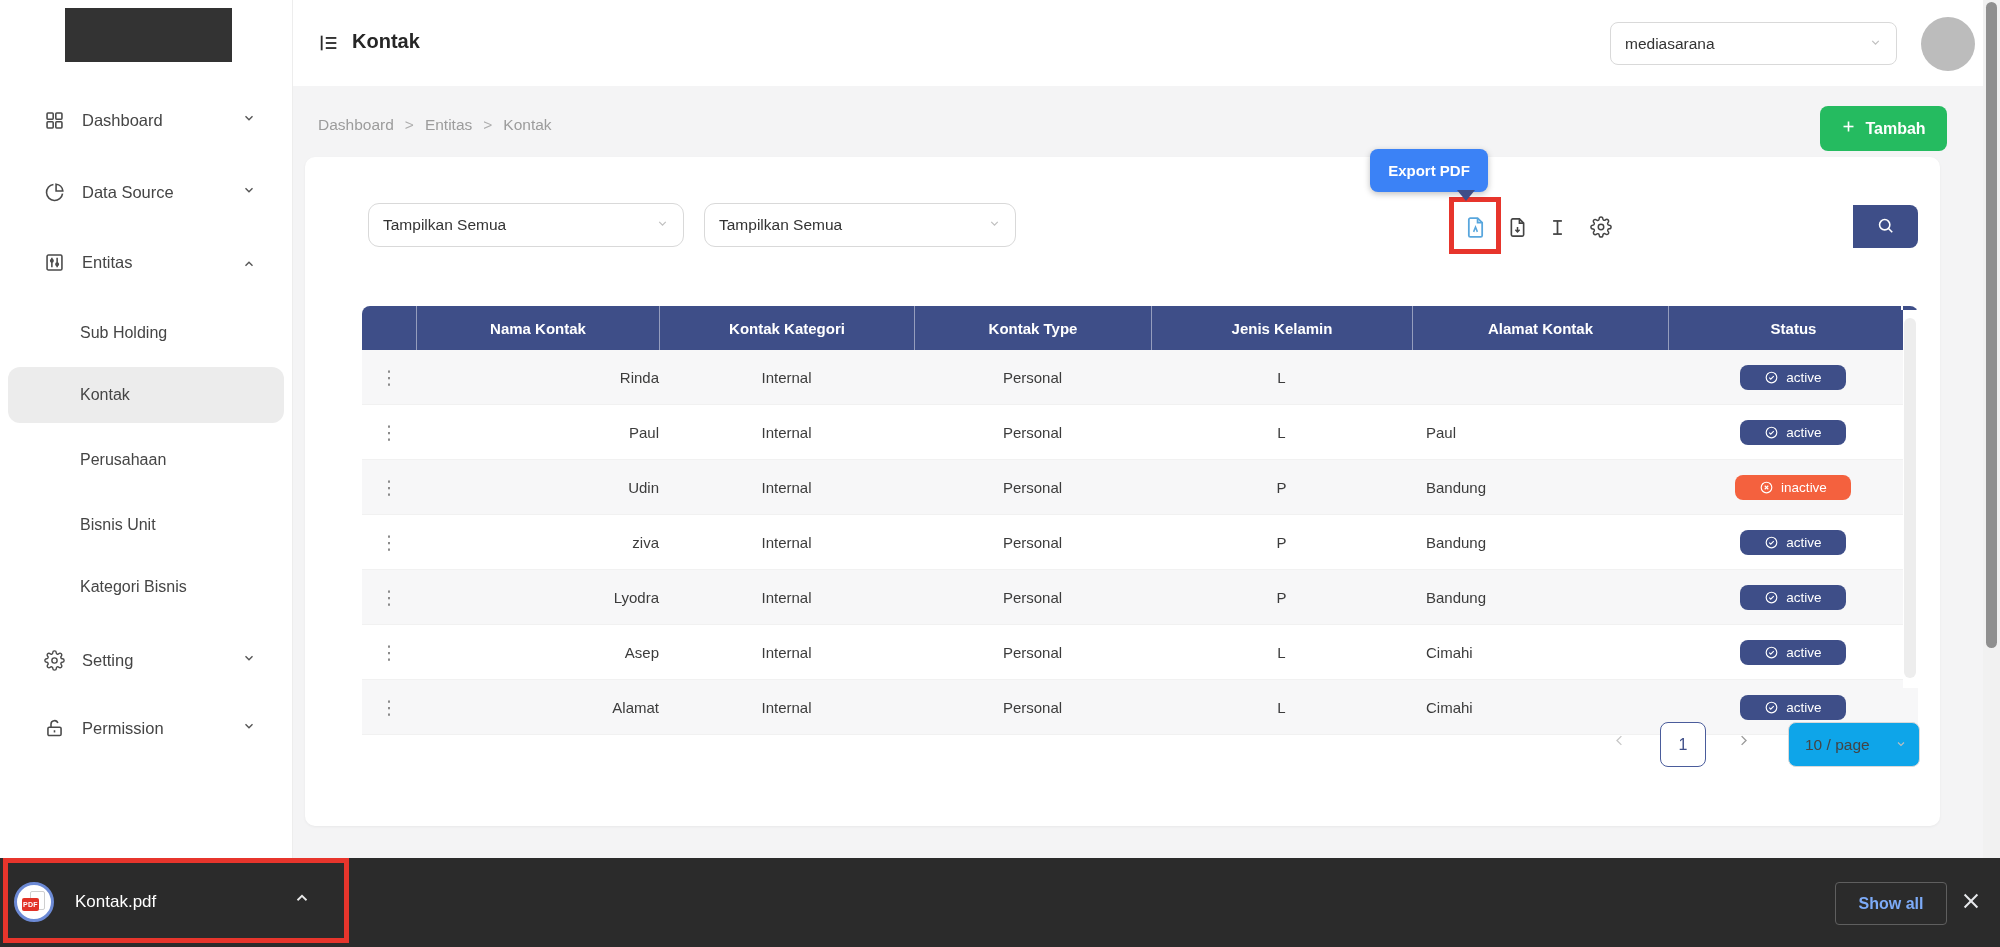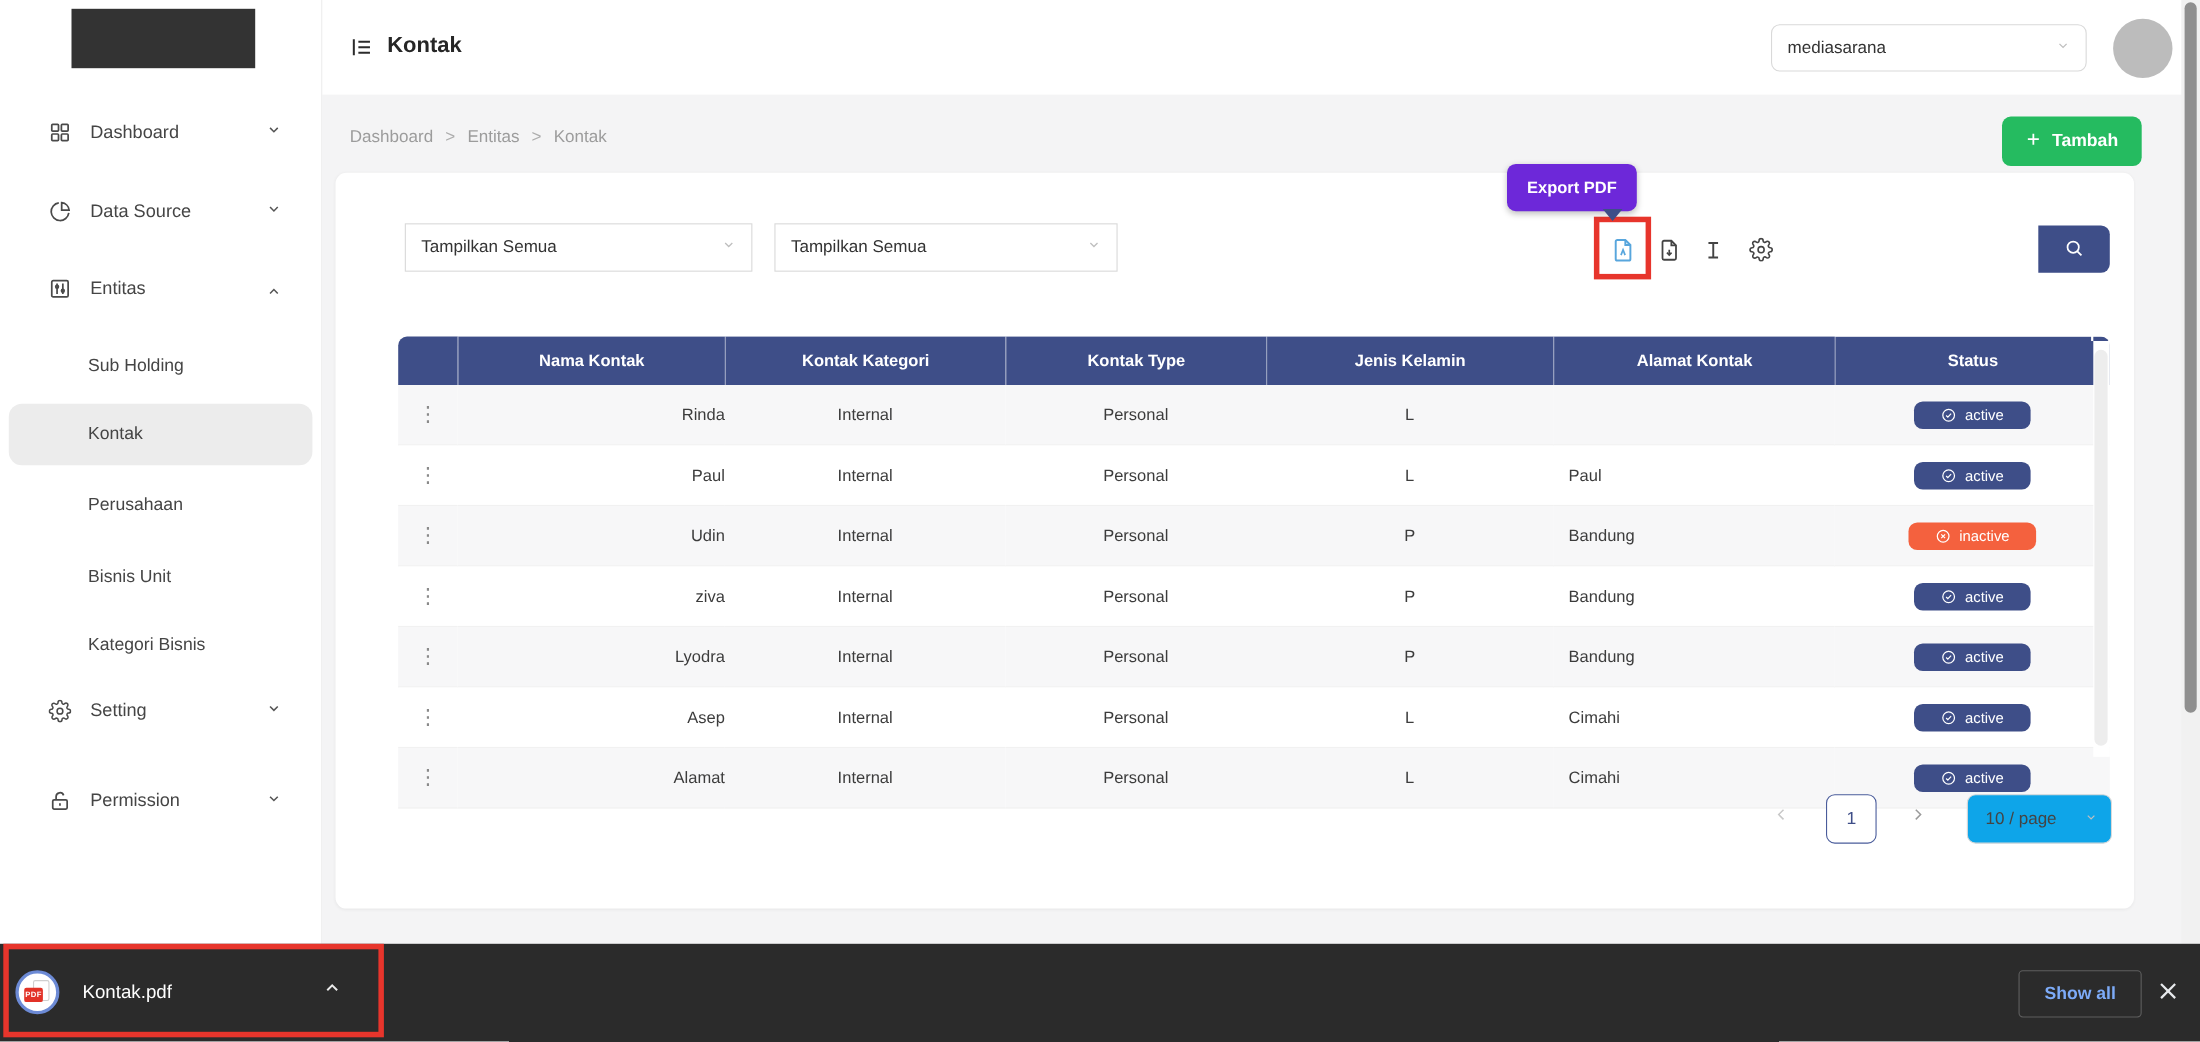--- a/index.html
+++ b/index.html
@@ -28,35 +28,35 @@
 
   
   .breadcrumb{position:absolute;left:318px;top:113px;height:24px;display:flex;align-items:center;font-size:15.5px;color:#9c9c9c;}
   .bc-sep{padding:0 11px;color:#adadad;}
   .bc-link{cursor:pointer;}
   .btn-add{position:absolute;left:1820px;top:106px;width:127px;height:45px;background:#25bb60;border:none;border-radius:8px;color:#fff;font-size:16px;font-weight:600;font-family:inherit;display:flex;align-items:center;justify-content:center;gap:9px;cursor:pointer;}
 
   
   .card{position:absolute;left:305px;top:157px;width:1635px;height:669px;background:#fff;border-radius:10px;box-shadow:0 1px 3px rgba(0,0,0,.05);}
 
-  .sel{position:absolute;height:44px;box-sizing:border-box;border:1px solid #d9d9d9;border-radius:0;background:#fff;display:flex;align-items:center;padding:0 14px;font-size:15.5px;color:#333;cursor:pointer;gap:28px;}
+  .sel{position:absolute;height:44px;box-sizing:border-box;border:1px solid #d9d9d9;border-radius:11px;background:#fff;display:flex;align-items:center;padding:0 14px;font-size:15.5px;color:#333;cursor:pointer;gap:28px;}
   .sel1{left:368px;top:203px;width:316px;}
   .sel2{left:704px;top:203px;width:312px;}
 
   .ico-btn{position:absolute;width:30px;height:30px;top:212px;display:flex;align-items:center;justify-content:center;cursor:pointer;color:#444;}
   .ib-pdf{left:1460px;color:#58a6dd;}
   .ib-file{left:1502px;}
   .ib-text{left:1542px;}
   .ib-gear{left:1586px;}
 
   .annot{position:absolute;border:5px solid #e7352c;box-sizing:border-box;z-index:20;pointer-events:none;}
   .annot-export{left:1449px;top:197px;width:52px;height:57px;}
   .annot-download{left:3px;top:858px;width:346px;height:85px;z-index:40;}
 
-  .tooltip{position:absolute;left:1370px;top:149px;width:118px;height:43px;background:#6d28d9;border-radius:8px;color:#fff;font-size:15px;font-weight:700;display:flex;align-items:center;justify-content:center;z-index:30;box-shadow:0 2px 6px rgba(0,0,0,.25);}
+  .tooltip{position:absolute;left:1370px;top:149px;width:118px;height:43px;background:#3b82f6;border-radius:8px;color:#fff;font-size:15px;font-weight:700;display:flex;align-items:center;justify-content:center;z-index:30;box-shadow:0 2px 6px rgba(0,0,0,.25);}
   .tooltip-arrow{position:absolute;left:1457px;top:190px;width:0;height:0;border:9px solid transparent;border-top:11px solid #3e4e88;z-index:30;}
 
   .search-input{position:absolute;left:1630px;top:205px;width:223px;height:43px;box-sizing:border-box;border:1px solid #d9d9d9;border-right:none;border-radius:8px 0 0 8px;padding:0 14px;font-size:15.5px;font-family:inherit;color:#333;outline:none;}
   .search-input::placeholder{color:#c3c3c3;}
   .search-btn{position:absolute;left:1853px;top:205px;width:65px;height:43px;background:#3e4e88;border:none;border-radius:0 8px 8px 0;display:flex;align-items:center;justify-content:center;cursor:pointer;color:#fff;}
 
   
   .tbl{position:absolute;left:362px;top:266px;width:1556px;border-collapse:separate;border-spacing:0;table-layout:fixed;margin-top:40px;}
   .tbl thead th{background:#3e4e88;color:#fff;font-size:15px;font-weight:600;height:44px;padding:0;text-align:center;}
   .tbl thead th:first-child{border-top-left-radius:8px;}
@@ -158,21 +158,21 @@
     <div class="side-sub" style="top:442px;">
         <span>Perusahaan</span>
       </div>
     <div class="side-sub" style="top:507px;">
         <span>Bisnis Unit</span>
       </div>
     <div class="side-sub" style="top:569px;">
         <span>Kategori Bisnis</span>
       </div>
 
-    <div class="side-item" style="top:628px;">
+    <div class="side-item" style="top:642px;">
       <span class="s-ico">
         <svg width="21" height="21" viewBox="0 0 24 24" fill="none" stroke="currentColor" stroke-width="1.6">
             <circle cx="12" cy="12" r="3"></circle>
             <path d="M19.4 15a1.65 1.65 0 0 0 .33 1.82l.06.06a2 2 0 0 1 0 2.83 2 2 0 0 1-2.83 0l-.06-.06a1.65 1.65 0 0 0-1.82-.33 1.65 1.65 0 0 0-1 1.51V21a2 2 0 0 1-2 2 2 2 0 0 1-2-2v-.09A1.65 1.65 0 0 0 9 19.4a1.65 1.65 0 0 0-1.82.33l-.06.06a2 2 0 0 1-2.83 0 2 2 0 0 1 0-2.83l.06-.06a1.65 1.65 0 0 0 .33-1.82 1.65 1.65 0 0 0-1.51-1H3a2 2 0 0 1-2-2 2 2 0 0 1 2-2h.09A1.65 1.65 0 0 0 4.6 9a1.65 1.65 0 0 0-.33-1.82l-.06-.06a2 2 0 0 1 0-2.83 2 2 0 0 1 2.83 0l.06.06a1.65 1.65 0 0 0 1.82.33H9a1.65 1.65 0 0 0 1-1.51V3a2 2 0 0 1 2-2 2 2 0 0 1 2 2v.09a1.65 1.65 0 0 0 1 1.51 1.65 1.65 0 0 0 1.82-.33l.06-.06a2 2 0 0 1 2.83 0 2 2 0 0 1 0 2.83l-.06.06a1.65 1.65 0 0 0-.33 1.82V9a1.65 1.65 0 0 0 1.51 1H21a2 2 0 0 1 2 2 2 2 0 0 1-2 2h-.09a1.65 1.65 0 0 0-1.51 1z"></path>
           </svg>
       </span>
       <span class="s-lbl">Setting</span>
       <span class="s-chev"><svg width="14" height="14" viewBox="0 0 24 24" fill="none" stroke="currentColor" stroke-width="2.4">
             <polyline points="6 9 12 15 18 9"></polyline>
           </svg></span>

